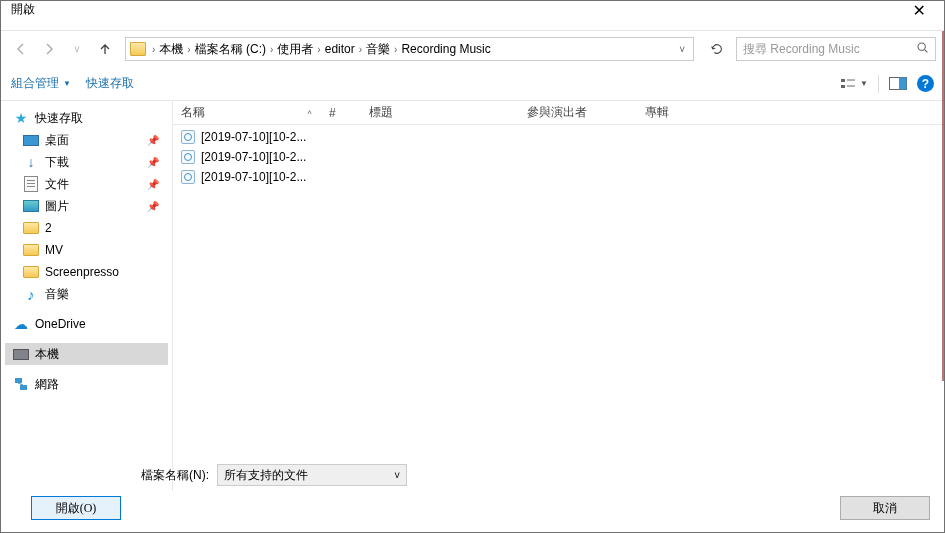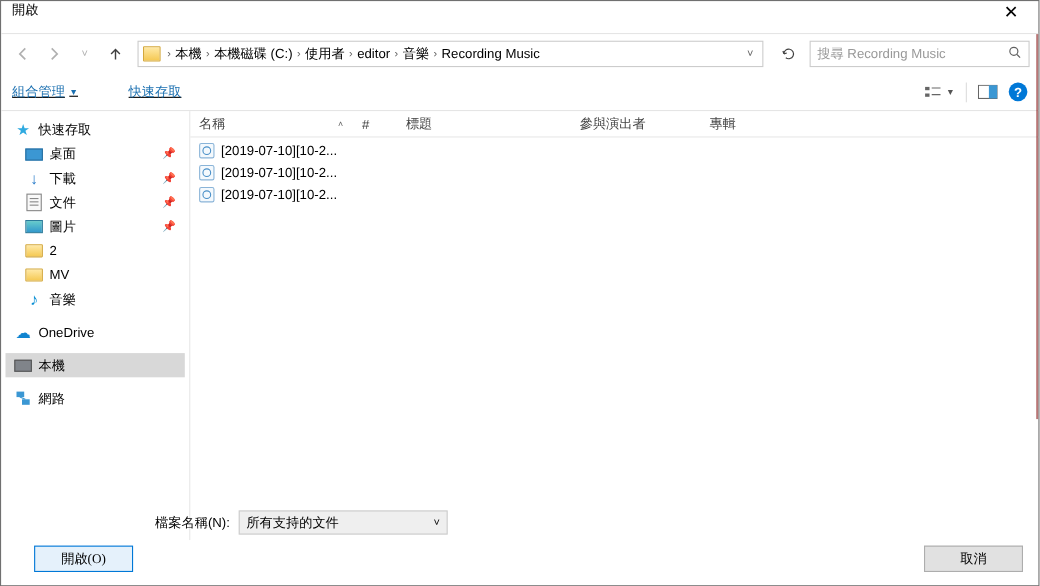--- a/index.html
+++ b/index.html
@@ -17,21 +17,21 @@
     .crumbs { display: flex; align-items: center; gap: 4px; font-size: 12px; overflow: hidden; }
     .crumb { white-space: nowrap; cursor: pointer; }
     .crumb-sep { color: #606060; font-size: 10px; }
     .addr-drop { margin-left: auto; color: #606060; font-size: 10px; padding: 0 4px; cursor: pointer; }
     .refresh-btn { width: 22px; height: 22px; display: inline-flex; align-items: center; justify-content: center; cursor: pointer; margin: 0 4px; }
     .search-box { width: 200px; height: 24px; border: 1px solid #ccc; display: flex; align-items: center; padding: 0 6px; color: #999; }
     .search-box .ph { flex: 1; }
     .search-box .mag { color: #606060; }
     
     .toolbar { height: 34px; display: flex; align-items: center; padding: 0 10px; border-bottom: 1px solid #e5e5e5; }
-    .tb-left { display: flex; align-items: flex-end; gap: 46px; text-decoration: underline; }
+    .tb-left { display: flex; align-items: flex-end; gap: 15px; }
     .tb-item { display: inline-flex; align-items: center; gap: 4px; color: #1a6fb0; cursor: pointer; }
     .tb-item .dd { font-size: 8px; }
     .tb-right { margin-left: auto; display: flex; align-items: center; gap: 10px; }
     .view-ico { display: inline-flex; align-items: center; gap: 2px; cursor: pointer; color: #555; }
     .help-ico { width: 17px; height: 17px; border-radius: 50%; background: #0078d7; color: #fff; display: inline-flex; align-items: center; justify-content: center; font-size: 12px; font-weight: bold; cursor: pointer; }
     
     .main { display: flex; height: 390px; }
     .sidebar { width: 172px; border-right: 1px solid #e8e8e8; padding: 6px 4px; overflow: hidden; }
     .sb-group { margin-bottom: 8px; }
     .sb-item { display: flex; align-items: center; height: 22px; padding: 0 8px 0 18px; cursor: pointer; gap: 6px; white-space: nowrap; }
@@ -101,21 +101,21 @@
     <svg width="16" height="16" viewBox="0 0 16 16">
         <path d="M8 13 L8 4 M4 8 L8 4 L12 8" stroke="#404040" stroke-width="1.3" fill="none"></path>
       </svg>
   </span>
   <div class="addr-bar">
     <span class="folder-ico-sm"></span>
     <div class="crumbs">
       <span class="crumb-sep">›</span>
       <span class="crumb">本機</span>
       <span class="crumb-sep">›</span>
-      <span class="crumb">本機磁碟 (C:)</span>
+      <span class="crumb">檔案名稱 (C:)</span>
       <span class="crumb-sep">›</span>
       <span class="crumb">使用者</span>
       <span class="crumb-sep">›</span>
       <span class="crumb">editor</span>
       <span class="crumb-sep">›</span>
       <span class="crumb">音樂</span>
       <span class="crumb-sep">›</span>
       <span class="crumb">Recording Music</span>
     </div>
     <span class="addr-drop">˅</span>
@@ -202,20 +202,26 @@
         <span class="ico">
             <span class="ico-folder"></span>
           </span>
         <span>2</span>
       </div>
       <div class="sb-item">
         <span class="ico">
             <span class="ico-folder"></span>
           </span>
         <span>MV</span>
+      </div>
+      <div class="sb-item">
+        <span class="ico">
+            <span class="ico-folder"></span>
+          </span>
+        <span>Screenpresso</span>
       </div>
       <div class="sb-item">
         <span class="ico ico-music">♪</span>
         <span>音樂</span>
       </div>
     </div>
     <div class="sb-group">
       <div class="sb-item header">
         <span class="ico ico-cloud">☁</span>
         <span>OneDrive</span>

